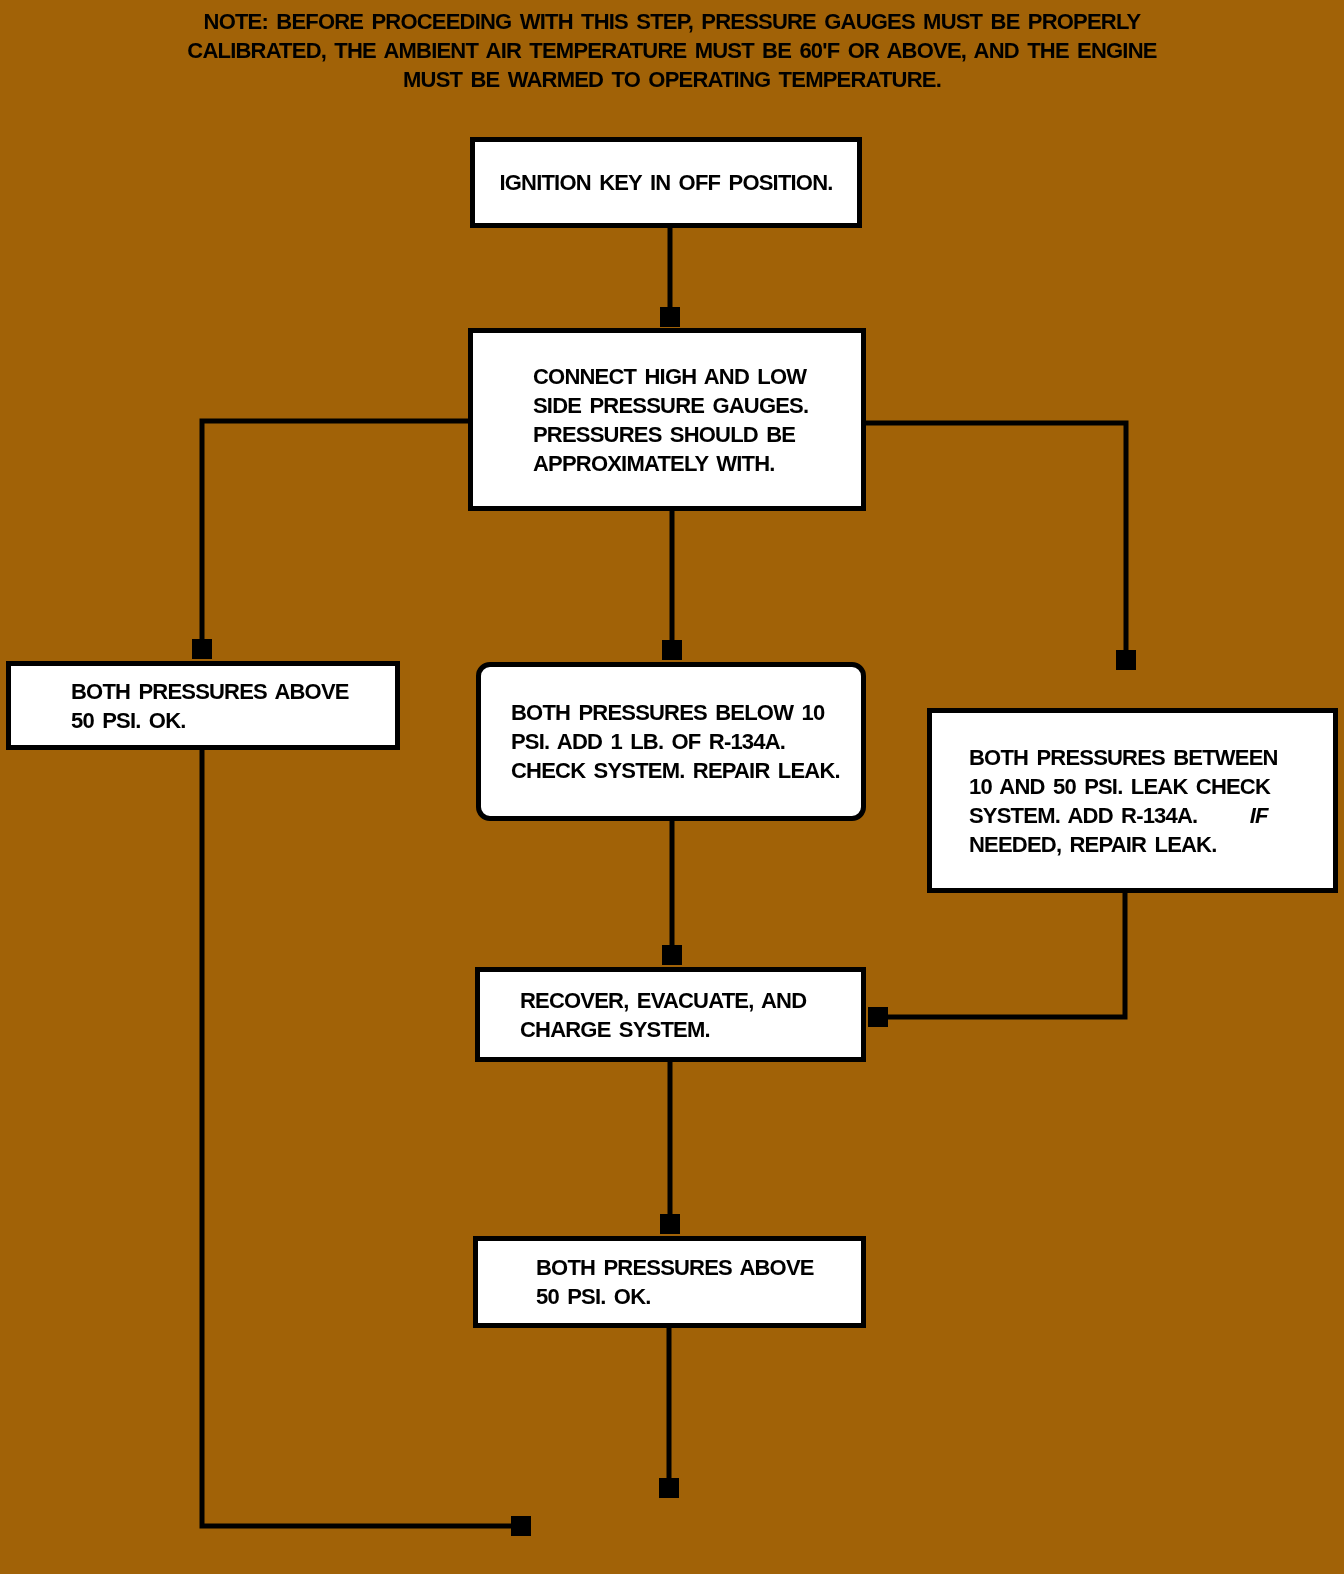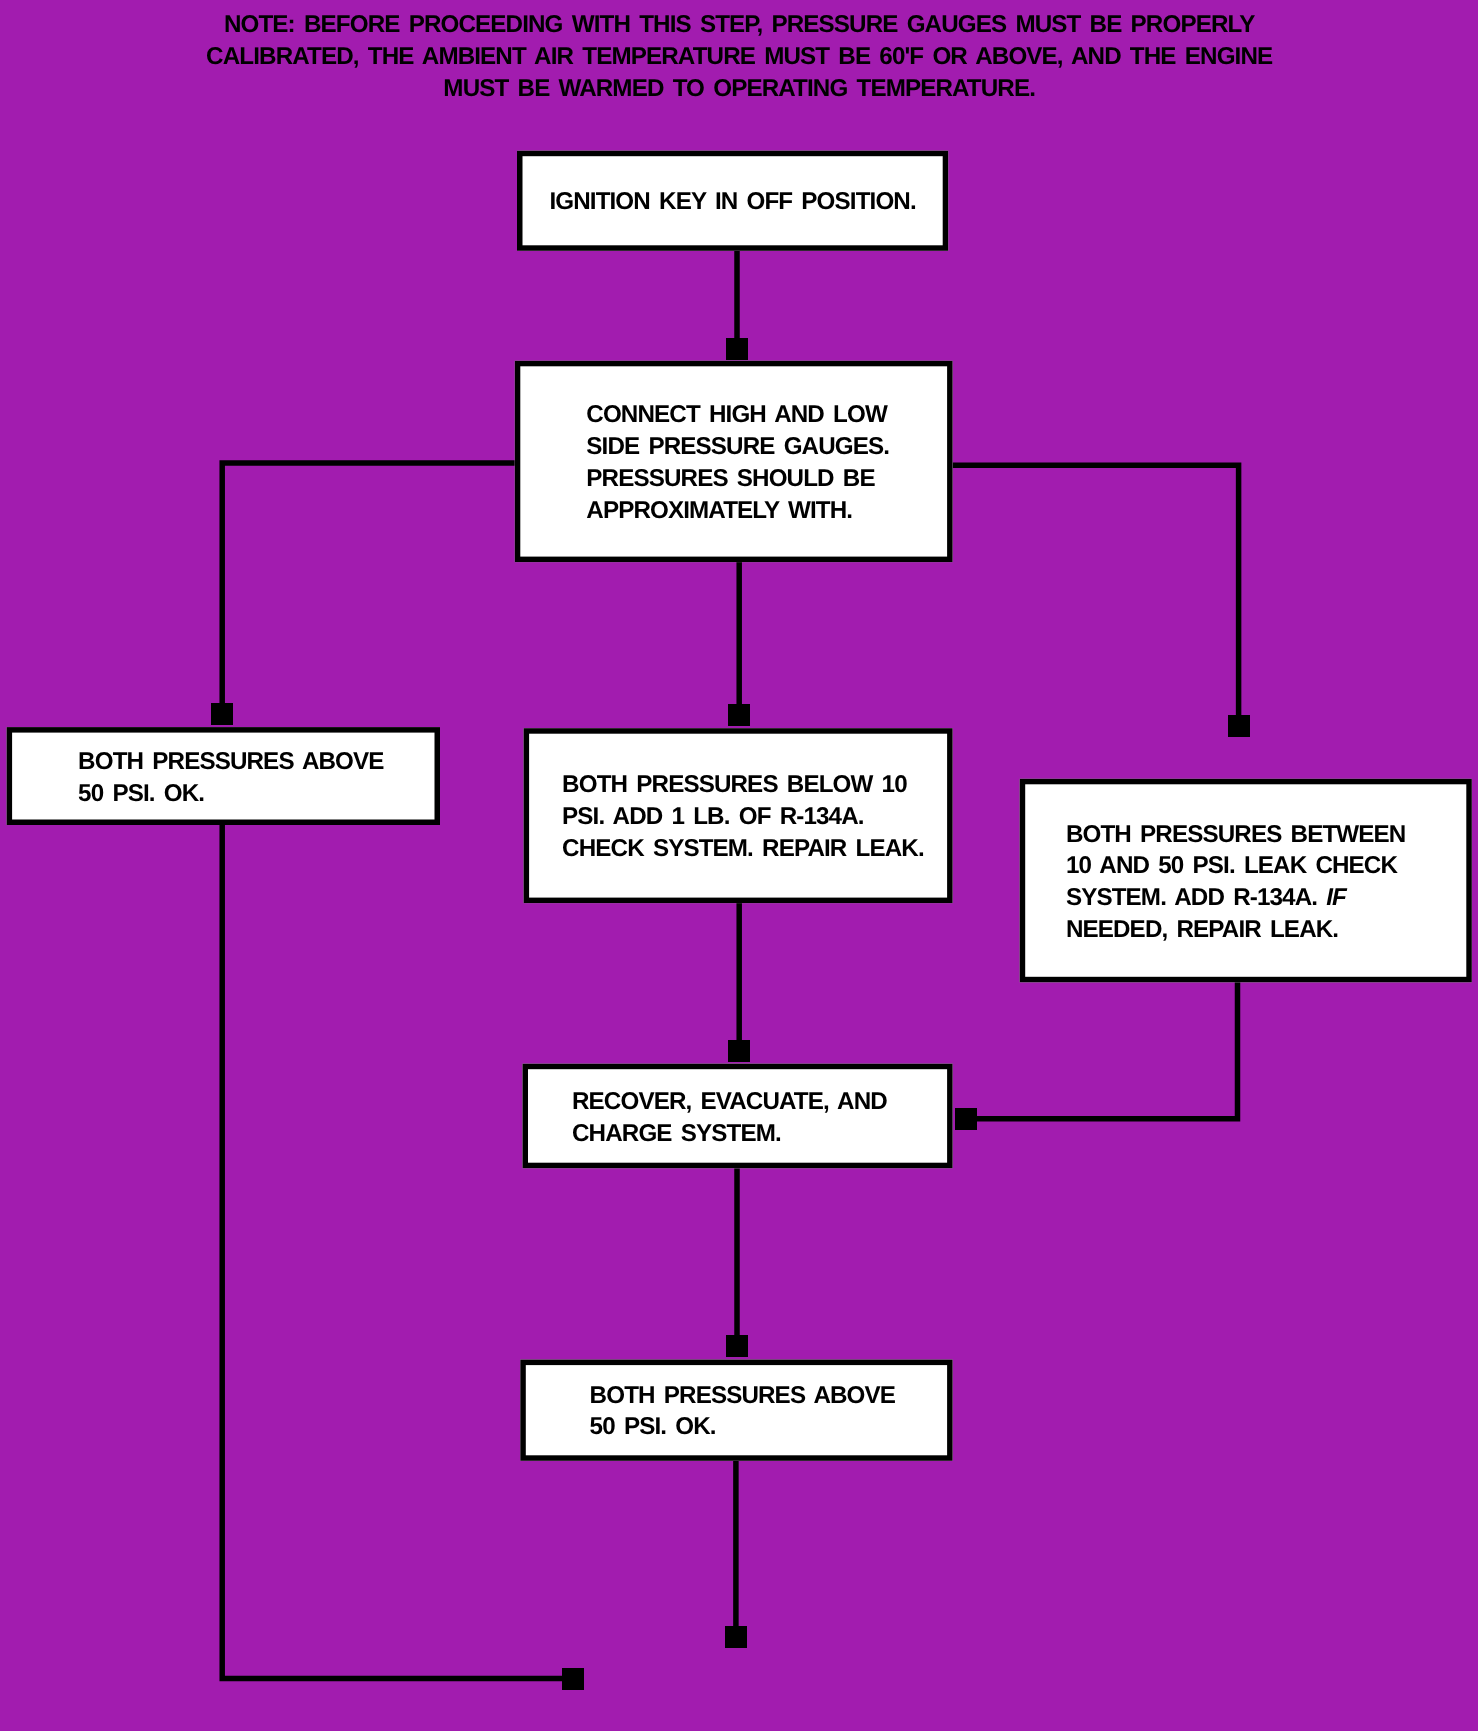--- a/index.html
+++ b/index.html
@@ -4,21 +4,21 @@
 <style>
   html, body {
     margin: 0;
     padding: 0;
     background: #ffffff;
   }
   .page {
     position: relative;
     width: 1344px;
     height: 1574px;
-    background: #a21caf;
+    background: #a16207;
     color: #000000;
     font-family: "Liberation Sans", sans-serif;
     overflow: hidden;
   }
   .note {
     position: absolute;
     top: 7px;
     left: 0;
     width: 100%;
     text-align: center;
@@ -56,20 +56,21 @@
     letter-spacing: -0.8px;
     word-spacing: 3px;
     white-space: pre-line;
   }
   .node.centered {
     justify-content: center;
     text-align: center;
   }
   .node .label i {
     font-style: italic;
+    margin-left: 44px;
   }
 </style>
 </head>
 <body>
 
 <div class="page">
 
   <div class="note">NOTE: BEFORE PROCEEDING WITH THIS STEP, PRESSURE GAUGES MUST BE PROPERLY
 CALIBRATED, THE AMBIENT AIR TEMPERATURE MUST BE 60'F OR ABOVE, AND THE ENGINE
 MUST BE WARMED TO OPERATING TEMPERATURE.</div>
@@ -100,21 +101,21 @@
 SIDE PRESSURE GAUGES.
 PRESSURES SHOULD BE
 APPROXIMATELY WITH.</span>
   </div>
 
   <div class="node" style="left:6px; top:661px; width:394px; height:89px; padding-left:60px;">
     <span class="label">BOTH PRESSURES ABOVE
 50 PSI. OK.</span>
   </div>
 
-  <div class="node" style="left:476px; top:662px; width:390px; height:159px; padding-left:30px;">
+  <div class="node" style="left:476px; top:662px; width:390px; height:159px; padding-left:30px;border-radius:14px;">
     <span class="label">BOTH PRESSURES BELOW 10
 PSI. ADD 1 LB. OF R-134A.
 CHECK SYSTEM. REPAIR LEAK.</span>
   </div>
 
   <div class="node" style="left:927px; top:708px; width:411px; height:185px; padding-left:37px;">
     <span class="label">BOTH PRESSURES BETWEEN
 10 AND 50 PSI. LEAK CHECK
 SYSTEM. ADD R-134A. <i>IF</i>
 NEEDED, REPAIR LEAK.</span>

